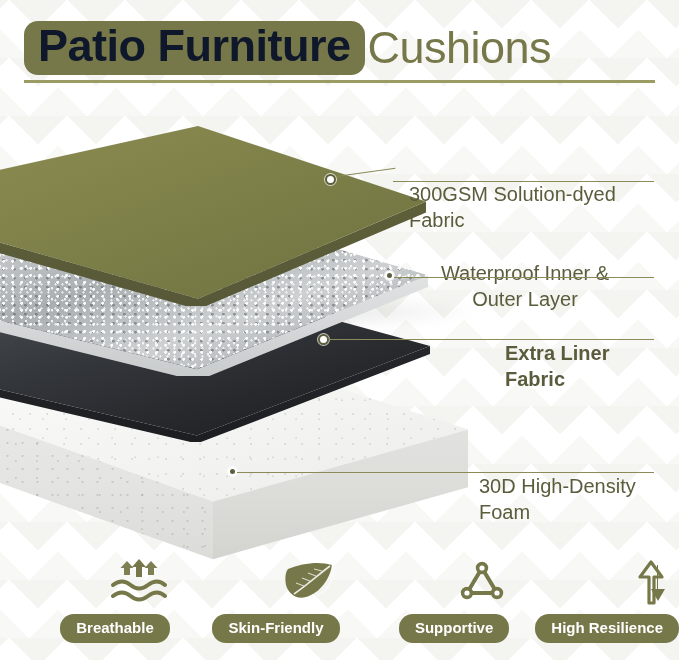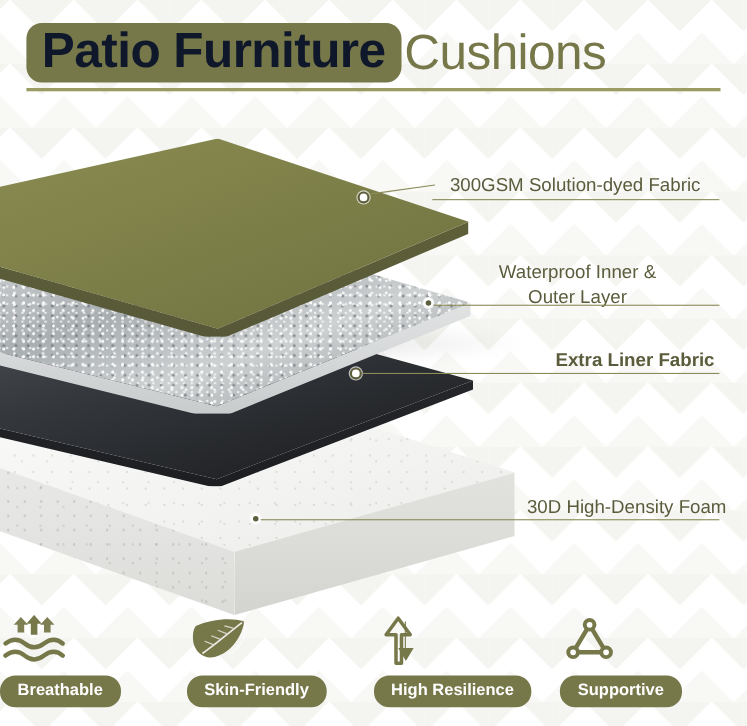--- a/index.html
+++ b/index.html
@@ -129,43 +129,44 @@
     position:absolute;left:20px;top:196px;width:470px;height:40px;
     background:radial-gradient(ellipse at 50% 50%, rgba(0,0,0,.13) 0%, rgba(0,0,0,0) 68%);
     filter:blur(5px);
   }
 
   
   .callout{position:absolute;}
   .callout .c-text{
     position:absolute;
     color:#5b5c3c;
-    font-size:17px;
+    font-size:20px;
     line-height:1.28;
     white-space:pre-line;
+    margin-top:24px;
   }
   .callout .c-line{
     position:absolute;height:1.4px;
     background:#8a8b58;
   }
   .callout .c-lead{
     position:absolute;height:1.4px;
     background:#8a8b58;
     transform-origin:left center;
   }
   .marker{
     position:absolute;width:11px;height:11px;border-radius:50%;
     background:#ffffff;border:2.2px solid #5d5e3c;box-sizing:border-box;
     box-shadow:0 0 0 1px rgba(255,255,255,.7);
   }
   .marker.solid{background:#5d5e3c;border-color:#ffffff;}
 
   
   .features{position:absolute;left:0;top:552px;width:679px;height:108px;display:flex;}
-  .feature{flex:1;display:flex;flex-direction:column;align-items:flex-start;justify-content:flex-start;}
+  .feature{flex:1;display:flex;flex-direction:column;align-items:flex-end;justify-content:flex-start;}
   .feat-icon{height:48px;display:flex;align-items:center;justify-content:center;margin-top:6px;}
   .feat-pill{
     margin-top:8px;
     background:#77784a;color:#fff;
     font-size:15px;font-weight:bold;
     padding:6px 16px 8px 16px;border-radius:14px;
     line-height:1;
     white-space:nowrap;
   }
 </style>
@@ -264,39 +265,39 @@
               <path d="M24 27 L16 24"></path>
           </g>
           <path d="M52 6 C56 16 50 30 38 36" stroke="#ffffff" stroke-width="1.4" fill="none" opacity=".55"></path>
         </svg>
       </div>
       <div class="feat-pill">Skin-Friendly</div>
     </div>
 
     <div class="feature">
       <div class="feat-icon">
+        <svg width="54" height="46" viewBox="0 0 54 46">
+          <g stroke="#77784a" stroke-width="4" fill="none" stroke-linecap="round">
+            <path d="M27 9 L12 34"></path>
+            <path d="M27 9 L42 34"></path>
+            <path d="M12 34 L42 34"></path>
+          </g>
+          <g fill="#ffffff" stroke="#77784a" stroke-width="3.6">
+            <circle cx="27" cy="9" r="4.4"></circle>
+            <circle cx="12" cy="34" r="4.4"></circle>
+            <circle cx="42" cy="34" r="4.4"></circle>
+          </g>
+        </svg>
+      </div>
+      <div class="feat-pill">Supportive</div>
+    </div>
+
+    <div class="feature">
+      <div class="feat-icon">
         <svg width="50" height="46" viewBox="0 0 50 46">
           <path d="M20 44 L20 18 L11 18 L22 3 L33 18 L25 18 L25 44 Z" fill="none" stroke="#77784a" stroke-width="3.2" stroke-linejoin="round"></path>
           <path d="M26 6 L26 30 L34 30 L27 42 L20 30 L27 30 L27 6 Z" fill="#77784a" transform="translate(2,0)"></path>
         </svg>
       </div>
       <div class="feat-pill">High Resilience</div>
     </div>
-
-    <div class="feature">
-      <div class="feat-icon">
-        <svg width="54" height="46" viewBox="0 0 54 46">
-          <g stroke="#77784a" stroke-width="4" fill="none" stroke-linecap="round">
-            <path d="M27 9 L12 34"></path>
-            <path d="M27 9 L42 34"></path>
-            <path d="M12 34 L42 34"></path>
-          </g>
-          <g fill="#ffffff" stroke="#77784a" stroke-width="3.6">
-            <circle cx="27" cy="9" r="4.4"></circle>
-            <circle cx="12" cy="34" r="4.4"></circle>
-            <circle cx="42" cy="34" r="4.4"></circle>
-          </g>
-        </svg>
-      </div>
-      <div class="feat-pill">Supportive</div>
-    </div>
   </div>
 </div>
 
 </body></html>

